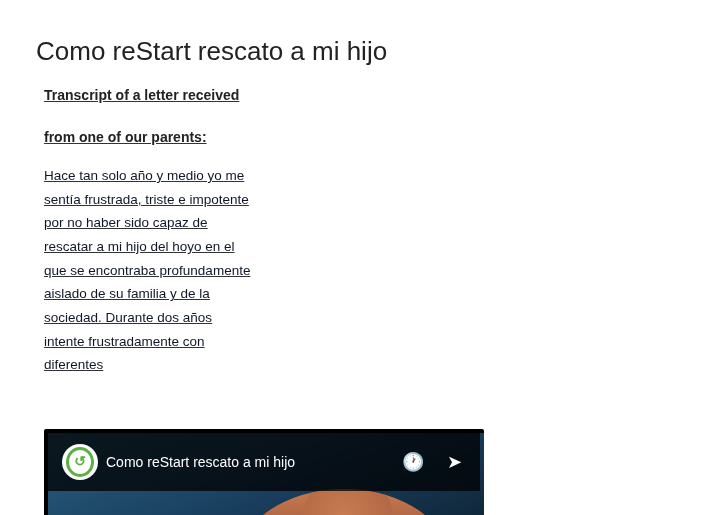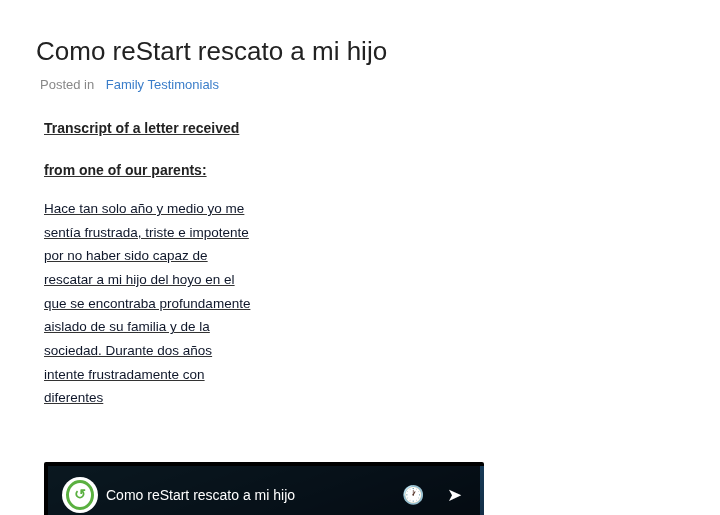--- a/index.html
+++ b/index.html
@@ -202,24 +202,20 @@
       color: #5ab040;
       font-size: 14px;
       font-weight: bold;
     }
   </style>
 </head>
 <body>
 
 <div class="page-container">
   <h1 class="post-title">Como reStart rescato a mi hijo</h1>
-  <div class="post-meta">
-    <span>Posted in</span>
-    <a href="#">Family Testimonials</a>
-  </div>
 
   <div class="content-area">
     <div class="text-column">
       <div class="transcript-label">
         Transcript of a letter received<br><br>from one of our parents:
       </div>
       <div class="body-text">Hace tan solo año y medio yo me sentía  frustrada, triste e impotente por no haber sido capaz de rescatar a mi hijo del hoyo en el que se encontraba profundamente aislado de su familia y de la sociedad. Durante dos años intente frustradamente con diferentes</div>
     </div>
 
     <div class="video-column">

